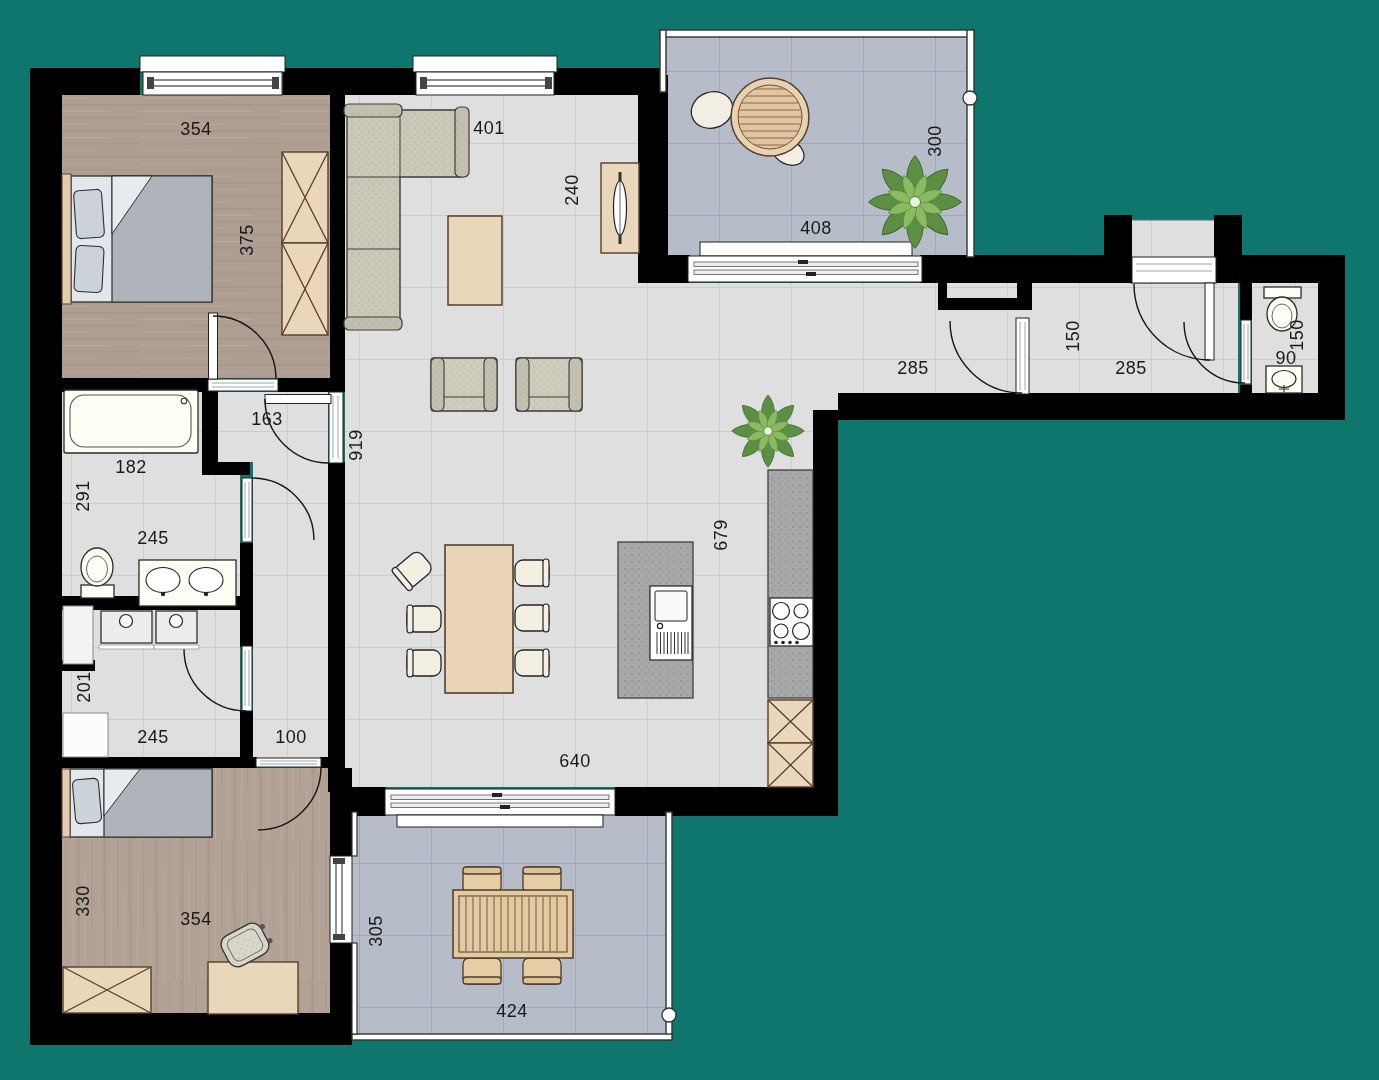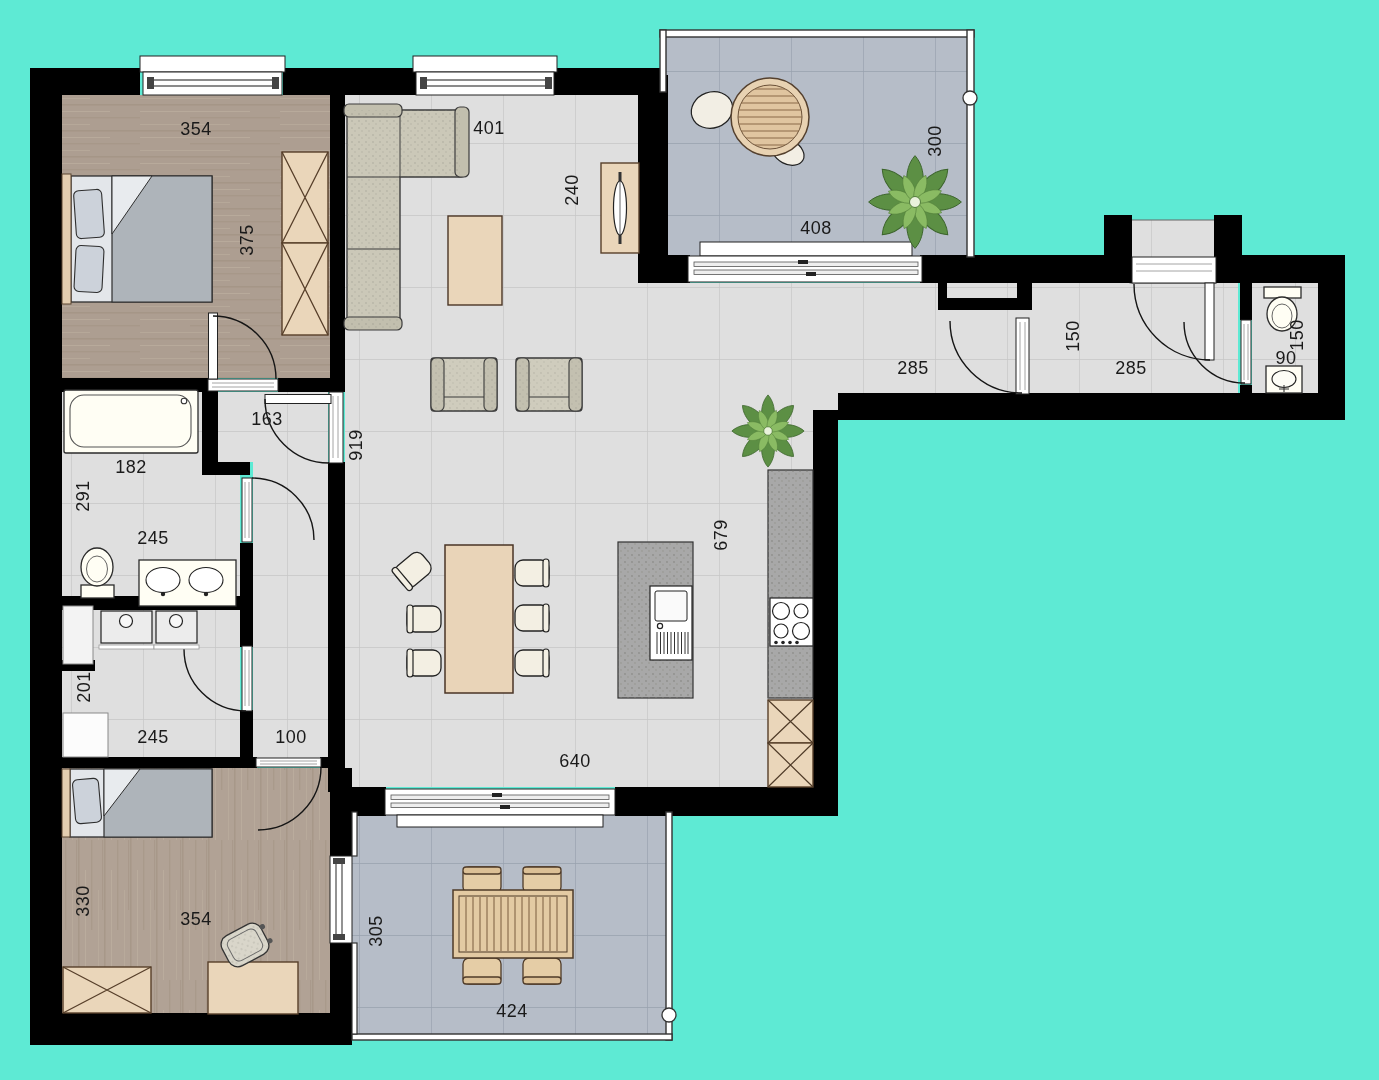--- a/index.html
+++ b/index.html
@@ -1,16 +1,16 @@
 <!DOCTYPE html>
 <html><head>
 <meta charset="utf-8">
 <style>
   html,body{margin:0;padding:0;background:#ffffff;}
-  #stage{position:relative;width:1379px;height:1080px;background:#5eead4;overflow:hidden;
+  #stage{position:relative;width:1379px;height:1080px;background:#0f766e;overflow:hidden;
          font-family:"Liberation Sans", sans-serif;}
   svg{display:block;}
   .dim{font-family:"Liberation Sans", sans-serif;font-size:18px;fill:#1a1a1a;letter-spacing:.5px;}
   .arc{fill:none;stroke:#151515;stroke-width:1.4px;}
   .frame{fill:#ffffff;stroke:#222;stroke-width:1px;}
   .fline{stroke:#9a9a9a;stroke-width:.9px;}
   .fw{fill:#ead6ba;stroke:#573f2a;stroke-width:1.4px;}
   .fix{fill:#fffef4;stroke:#2b2b2b;stroke-width:1.3px;}
 </style>
 </head>

